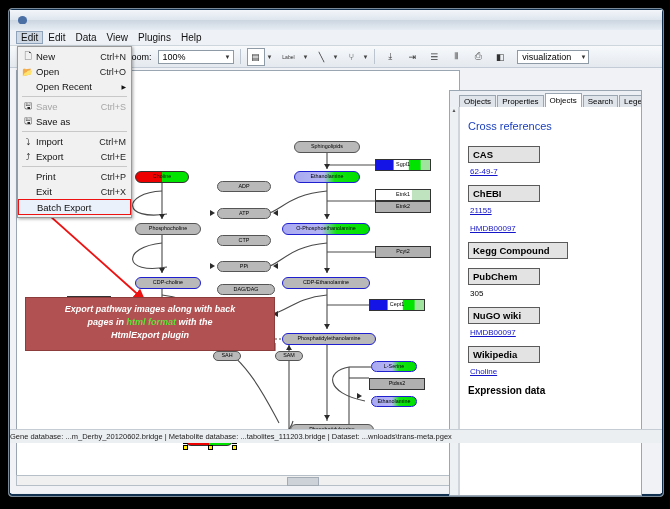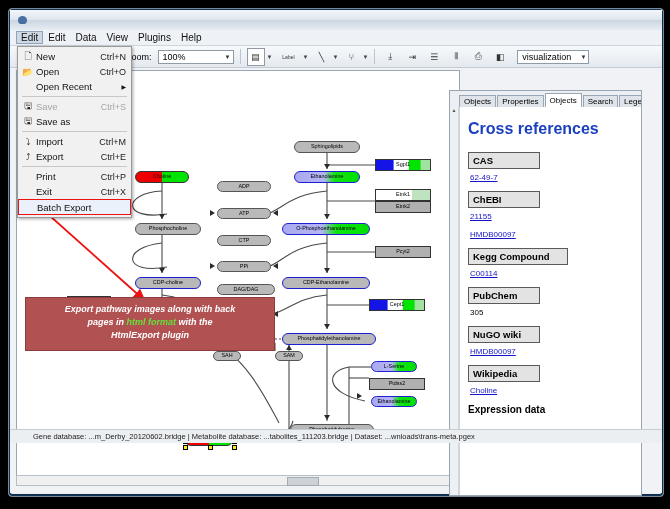--- a/index.html
+++ b/index.html
@@ -90,41 +90,41 @@
   
   .sidepanel{position:absolute;left:439px;top:2px;width:191px;height:404px;
        background:#fff;border:1px solid #9aa6b2;overflow:hidden;margin-top:20px;}
   .tabstrip{position:absolute;left:0;top:0;width:191px;height:16px;background:#eceff3;
        display:flex;align-items:flex-end;padding-left:9px;box-sizing:border-box;}
   .tab{font-size:8px;padding:1px 4px;border:1px solid #9aa6b2;background:#dfe4ea;
        margin-right:1px;border-bottom:none;}
   .tab.sel{background:#fff;font-weight:normal;padding:2px 4px;}
   .panel-body{position:absolute;left:9px;top:16px;width:182px;height:388px;
        background:#fff;border-left:1px solid #cfd5db;overflow:hidden;}
-  .xref-title{color:#1a3fbf;font-weight:bold;font-size:16px;margin:13px 0 14px 8px;}
+  .xref-title{color:#1a3fbf;font-weight:normal;font-size:11px;margin:13px 0 14px 8px;}
   .xref-hdr{margin-left:8px;width:72px;background:#e3e3e3;border:1px solid #5a5a5a;
        font-weight:bold;font-size:9.5px;padding:2px 4px;box-sizing:border-box;}
   .xref-val{margin-left:10px;margin-top:4px;font-size:8px;color:#1414c8;
        text-decoration:underline;}
   .xref-val.plain{color:#000;text-decoration:none;}
   .xref-grp{margin-bottom:9px;}
   .expr{margin-left:8px;margin-top:6px;font-weight:bold;font-size:10px;}
 
   .panel-scroll{position:absolute;left:0;top:16px;width:8px;height:388px;background:#eef1f4;
        border-right:1px solid #cfd5db;}
   .panel-scroll .up,.panel-scroll .dn{font-size:5px;text-align:center;color:#555;}
 
   
   .hscroll{position:absolute;left:6px;top:407px;width:442px;height:11px;
        background:#f0f0f0;border:1px solid #b6bec7;box-sizing:border-box;}
   .hscroll .thumb{position:absolute;left:270px;top:1px;width:30px;height:7px;
        background:#ccd2d8;border:1px solid #a3abb4;}
   .statusbar{position:absolute;left:1px;top:420px;width:652px;height:14px;
        background:#eceff2;border-top:1px solid #c5ccd4;display:flex;align-items:center;
-       padding-left:23px;box-sizing:border-box;font-size:7.5px;color:#222;}
+       padding-left:0;box-sizing:border-box;font-size:7.5px;color:#222;}
 </style>
 </head>
 <body>
 
 <div class="app-frame">
 
   <div class="titlebar">
     <div class="tb-icon"></div>
   </div>
 
@@ -398,21 +398,20 @@
         </div>
         <div class="xref-grp">
           <div class="xref-hdr">ChEBI</div>
           <div class="xref-val">21155</div>
         </div>
         <div class="xref-grp">
           <div class="xref-val">HMDB00097</div>
         </div>
         <div class="xref-grp">
           <div class="xref-hdr" style="width:100px">Kegg Compound</div>
-          <div class="xref-val">C00114</div>
         </div>
         <div class="xref-grp">
           <div class="xref-hdr">PubChem</div>
           <div class="xref-val plain">305</div>
         </div>
         <div class="xref-grp">
           <div class="xref-hdr">NuGO wiki</div>
           <div class="xref-val">HMDB00097</div>
         </div>
         <div class="xref-grp">

